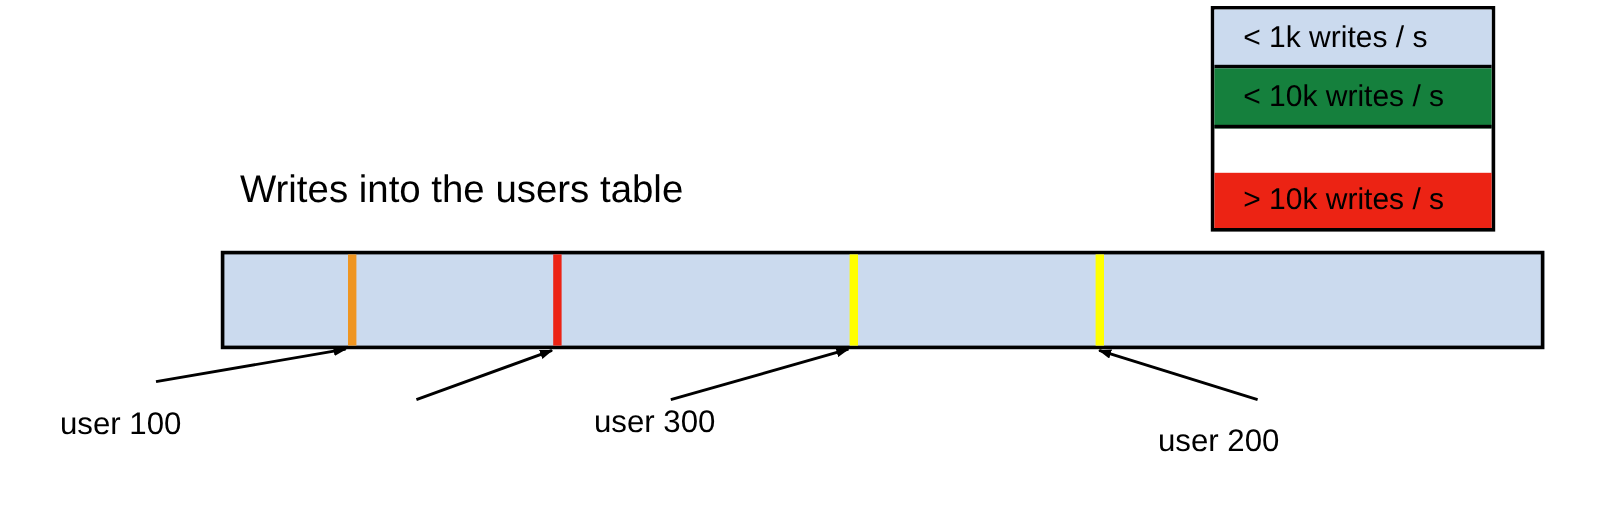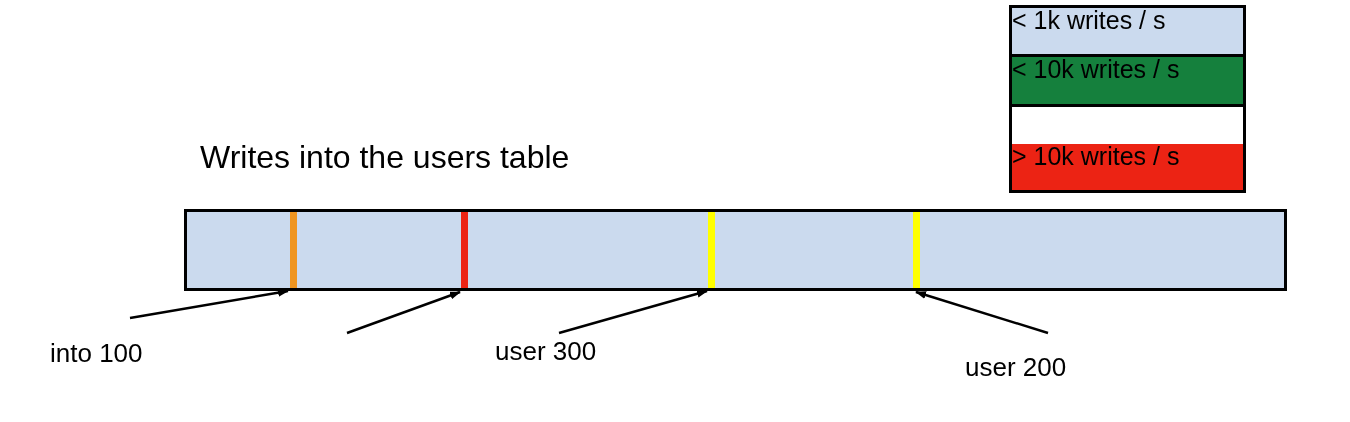--- a/index.html
+++ b/index.html
@@ -24,23 +24,24 @@
     width: 237px;
     height: 188px;
     border: 3px solid #000000;
     box-sizing: border-box;
     display: flex;
     flex-direction: column;
   }
   .legend-row {
     flex: 1 1 0;
     display: flex;
+    align-items: center;
     box-sizing: border-box;
     border-bottom: 3px solid #000000;
-    padding-left: 0;
+    padding-left: 24px;
   }
   .legend-row:last-child {
     border-bottom: none;
     margin-top: 37px;
   }
   .legend-label {
     font-size: 25px;
     color: #000000;
     line-height: 1;
     white-space: nowrap;
@@ -122,17 +123,17 @@
       <marker id="arrowhead" markerWidth="11" markerHeight="8" refX="10" refY="4" orient="auto" markerUnits="userSpaceOnUse">
         <path d="M0,0 L11,4 L0,8 z" fill="#000000"></path>
       </marker>
     </defs>
     <line stroke="#000000" stroke-width="2.4" marker-end="url(#arrowhead)" x1="130" y1="318" x2="288" y2="291"></line>
     <line stroke="#000000" stroke-width="2.4" marker-end="url(#arrowhead)" x1="347" y1="333" x2="460" y2="292"></line>
     <line stroke="#000000" stroke-width="2.4" marker-end="url(#arrowhead)" x1="559" y1="333" x2="707" y2="291"></line>
     <line stroke="#000000" stroke-width="2.4" marker-end="url(#arrowhead)" x1="1048" y1="333" x2="916" y2="292"></line>
   </svg>
 
-  <div class="user-label" style="left: 50px; top: 338px;">into 100</div>
+  <div class="user-label" style="left: 50px; top: 338px;">user 100</div>
   <div class="user-label" style="left: 495px; top: 336px;">user 300</div>
   <div class="user-label" style="left: 965px; top: 352px;">user 200</div>
 
 </div>
 
 </body></html>

